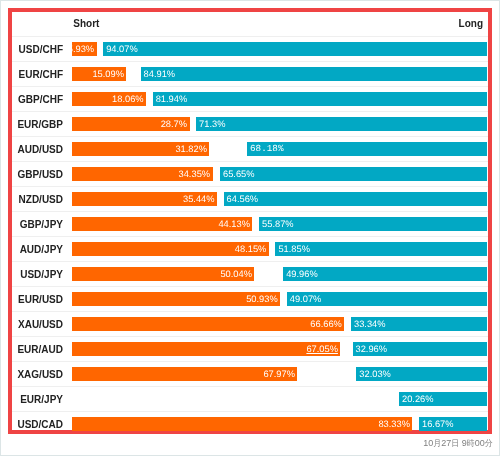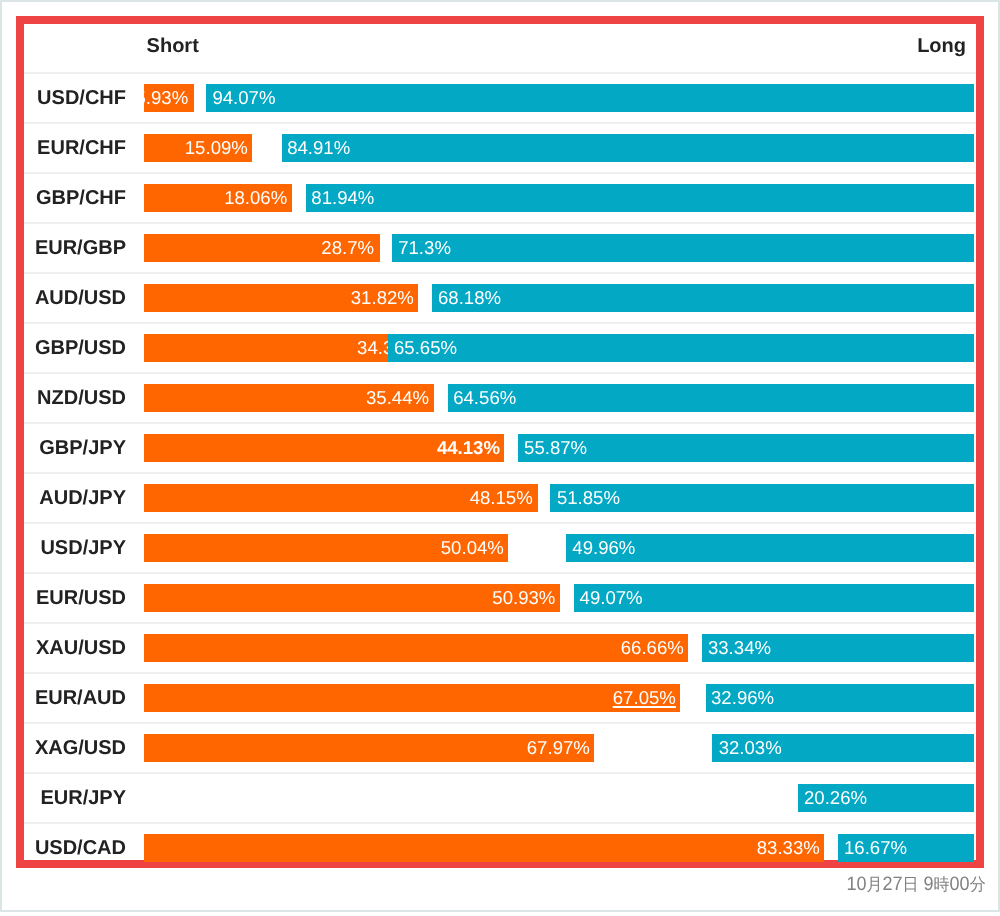--- a/index.html
+++ b/index.html
@@ -122,51 +122,51 @@
               <span>71.3%</span>
             </div>
           </div>
         </div>
         <div class="row">
           <div class="pair">AUD/USD</div>
           <div class="bars">
             <div class="bar bar-short" style="width: 137px;">
               <span>31.82%</span>
             </div>
-            <div class="bar bar-long" style="width: 271px;">
+            <div class="bar bar-long" style="width: 240px; font-family: Liberation Mono, monospace;">
               <span>68.18%</span>
             </div>
           </div>
         </div>
         <div class="row">
           <div class="pair">GBP/USD</div>
           <div class="bars">
             <div class="bar bar-short" style="width: 140.15px;">
               <span>34.35%</span>
             </div>
-            <div class="bar bar-long" style="width: 293px;">
+            <div class="bar bar-long" style="width: 267px;">
               <span>65.65%</span>
             </div>
           </div>
         </div>
         <div class="row">
           <div class="pair">NZD/USD</div>
           <div class="bars">
             <div class="bar bar-short" style="width: 144.6px;">
               <span>35.44%</span>
             </div>
             <div class="bar bar-long" style="width: 263.4px;">
               <span>64.56%</span>
             </div>
           </div>
         </div>
         <div class="row">
           <div class="pair">GBP/JPY</div>
           <div class="bars">
-            <div class="bar bar-short" style="width: 180.05px; font-weight: bold;">
+            <div class="bar bar-short" style="width: 180.05px;">
               <span>44.13%</span>
             </div>
             <div class="bar bar-long" style="width: 227.95px;">
               <span>55.87%</span>
             </div>
           </div>
         </div>
         <div class="row">
           <div class="pair">AUD/JPY</div>
           <div class="bars">

